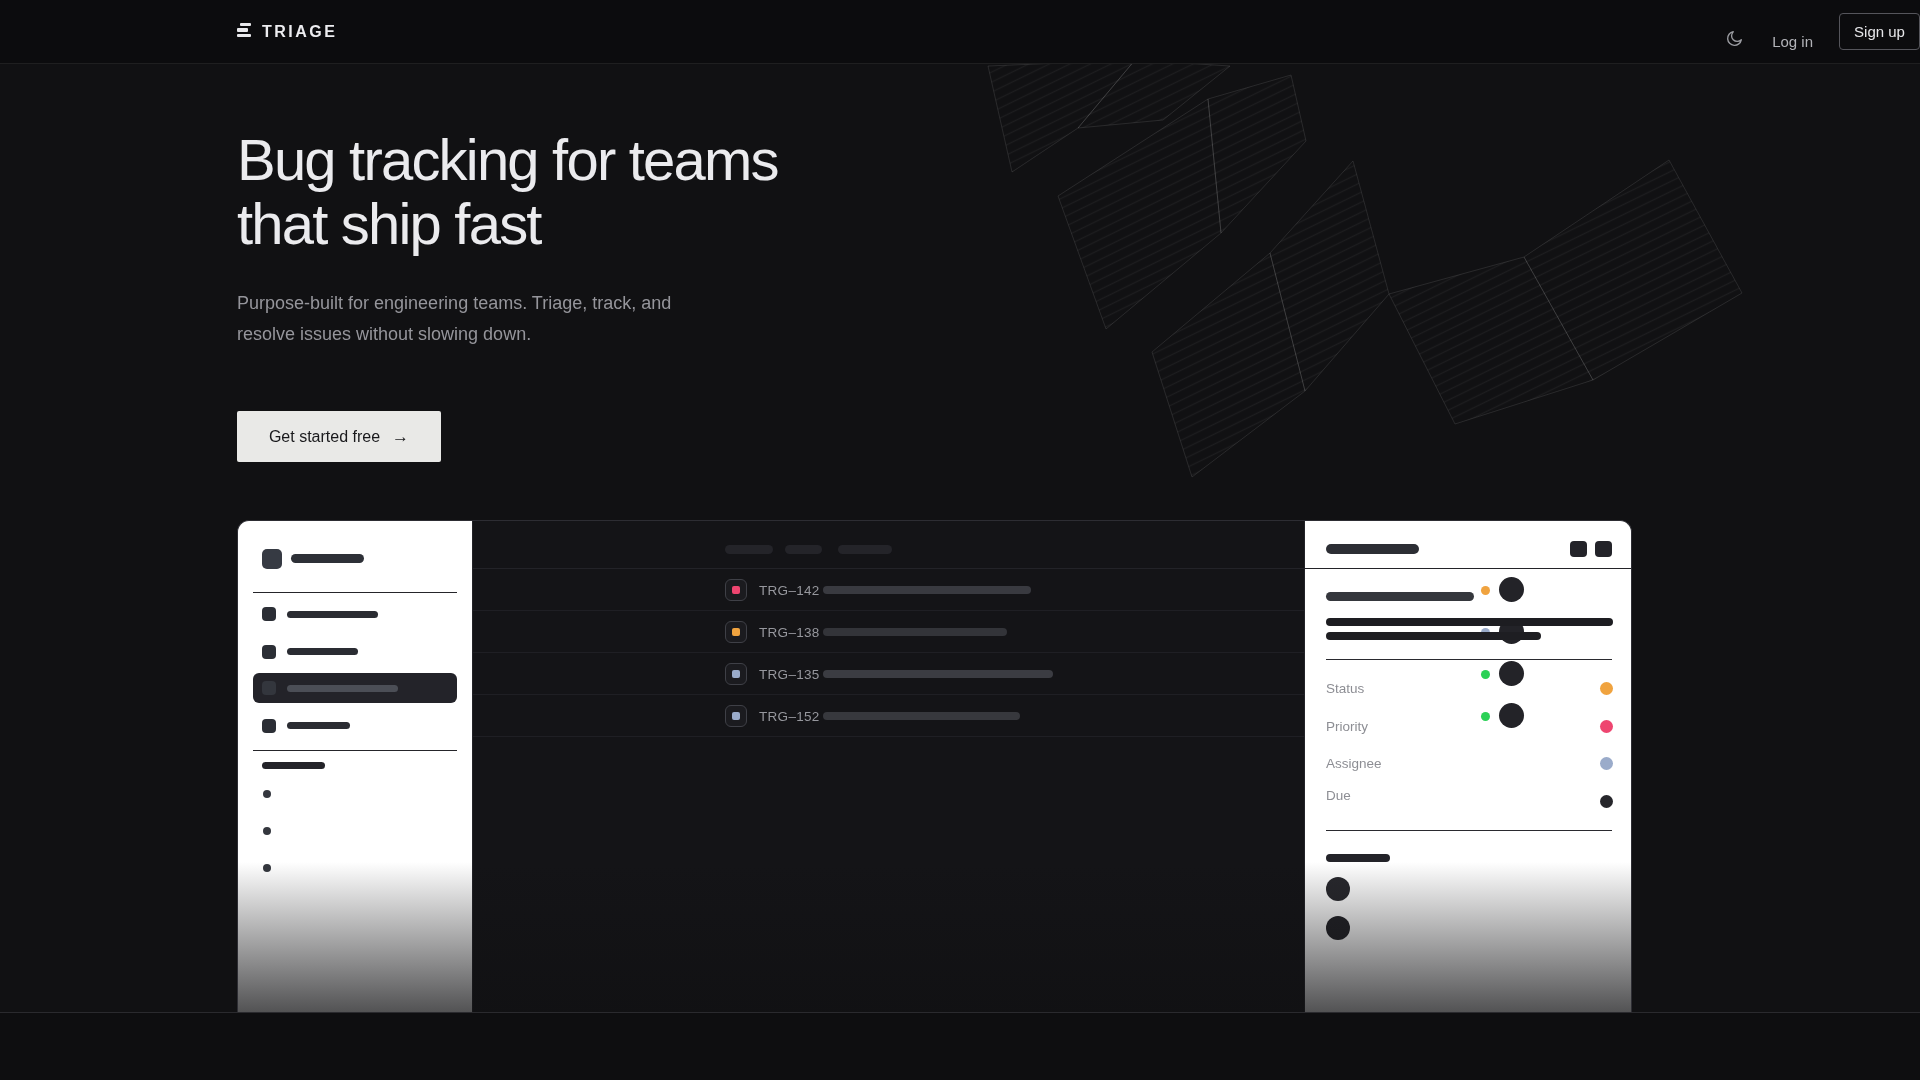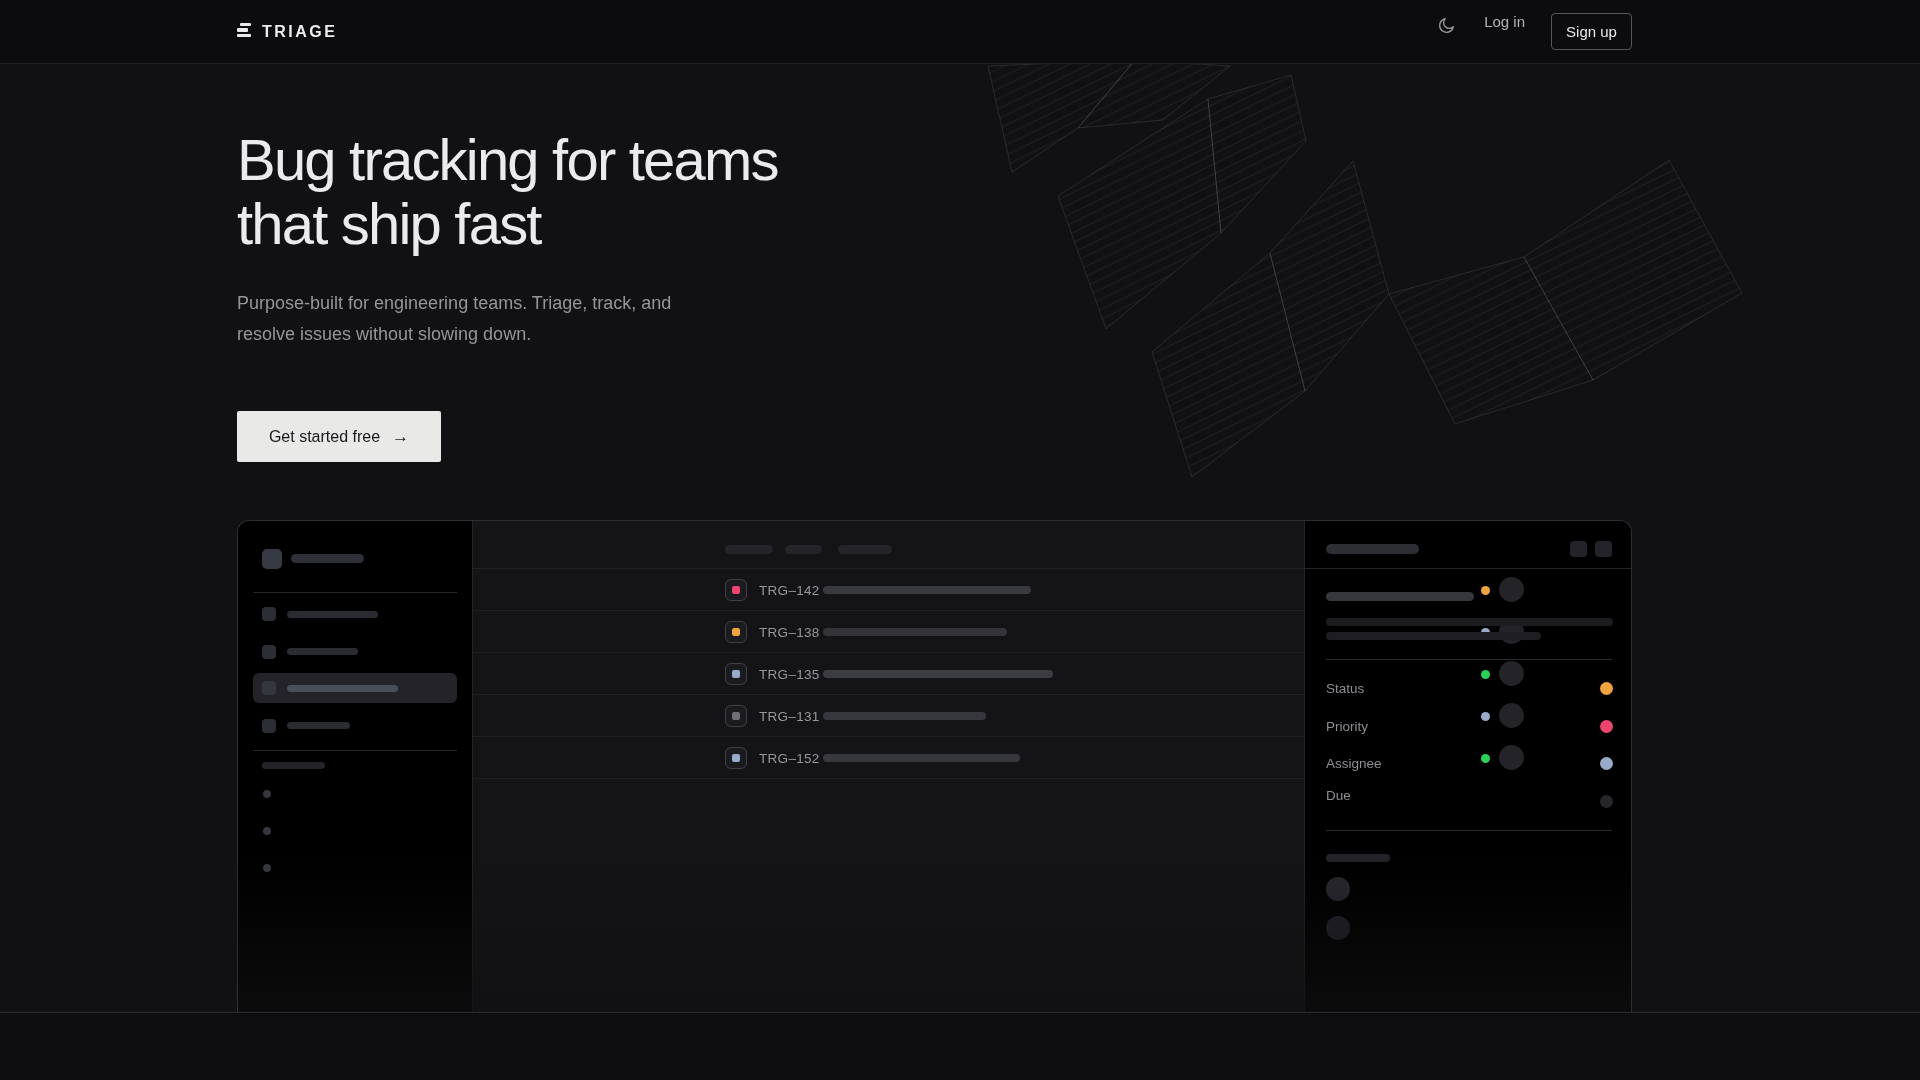--- a/index.html
+++ b/index.html
@@ -20,21 +20,21 @@
     background:#0c0c0e; border-bottom:1px solid rgba(255,255,255,0.08);
     z-index:5; display:flex; align-items:center; justify-content:space-between;
   }
   .brand { display:flex; align-items:flex-start; gap:11px; margin-left:237px; cursor:default; }
   .logo-mark { display:flex; flex-direction:column; gap:2px; width:14px; }
   .logo-mark i { display:block; height:3.5px; border-radius:1px; background:#e9e9ec; }
   .logo-mark i:nth-child(1){ width:11px; margin-left:3px; }
   .logo-mark i:nth-child(2){ width:11px; }
   .logo-mark i:nth-child(3){ width:14px; }
   .brand-name { font-size:16px; font-weight:700; letter-spacing:2.5px; color:#ededf0; }
-  .nav-right { display:flex; align-items:flex-start; gap:26px; margin-right:288px; }
+  .nav-right { display:flex; align-items:flex-end; gap:26px; }
   .theme-btn { width:24px; height:24px; display:flex; align-items:center; justify-content:center; cursor:pointer; }
   .login-link { font-size:15px; color:#b2b3b8; cursor:pointer; }
   .signup-btn {
     font-size:15px; color:#e7e7ea; background:transparent;
     border:1px solid #55555b; border-radius:4px;
     width:81px; height:37px; display:flex; align-items:center; justify-content:center;
     cursor:pointer;
   }
 
   
@@ -51,21 +51,21 @@
     margin-top:61px; width:204px; height:51px; background:#e9e9e7; border:none; border-radius:2px;
     display:flex; align-items:center; justify-content:center; gap:12px;
     font-size:16px; font-weight:400; color:#19191c; cursor:pointer;
     font-family:"Liberation Sans", sans-serif;
   }
   .cta .arrow { font-size:17px; line-height:1; transform:translateY(-0.5px); }
 
   
   .mockup {
     position:absolute; left:237px; top:520px; width:1395px; height:492px; z-index:3;
-    background:#000000; border:1px solid #2d2d33; border-bottom:none;
+    background:#ffffff; border:1px solid #2d2d33; border-bottom:none;
     border-radius:12px 12px 0 0; display:flex; overflow:hidden;
   }
   .mockup::after {
     content:""; position:absolute; left:0; right:0; bottom:0; height:150px;
     background:linear-gradient(to bottom, rgba(17,17,19,0), rgba(16,16,18,0.72));
     pointer-events:none;
   }
 
   
   .mk-sidebar { width:234px; height:100%; position:relative; flex:none; }
@@ -231,29 +231,20 @@
   <div class="issue-row">
     <span class="issue-icon">
             <span class="issue-icon-inner" style="background: rgb(154, 171, 202);"></span>
           </span>
     <span class="issue-id">TRG–135</span>
     <span class="issue-bar" style="width: 230px; background: rgb(59, 60, 66);"></span>
     <span class="issue-dot" style="background: rgb(43, 209, 86);"></span>
     <span class="issue-avatar"></span>
   </div>
 
-  <div class="issue-row">
-    <span class="issue-icon">
-            <span class="issue-icon-inner" style="background: rgb(110, 112, 118);"></span>
-          </span>
-    <span class="issue-id">TRG–131</span>
-    <span class="issue-bar" style="width: 163px; background: rgb(54, 55, 60);"></span>
-    <span class="issue-dot" style="background: rgb(154, 171, 202);"></span>
-    <span class="issue-avatar"></span>
-  </div>
 
 
   <div class="issue-row">
     <span class="issue-icon">
             <span class="issue-icon-inner" style="background: rgb(154, 171, 202);"></span>
           </span>
     <span class="issue-id">TRG–152</span>
     <span class="issue-bar" style="width: 197px; background: rgb(55, 56, 61);"></span>
     <span class="issue-dot" style="background: rgb(43, 209, 86);"></span>
     <span class="issue-avatar"></span>

